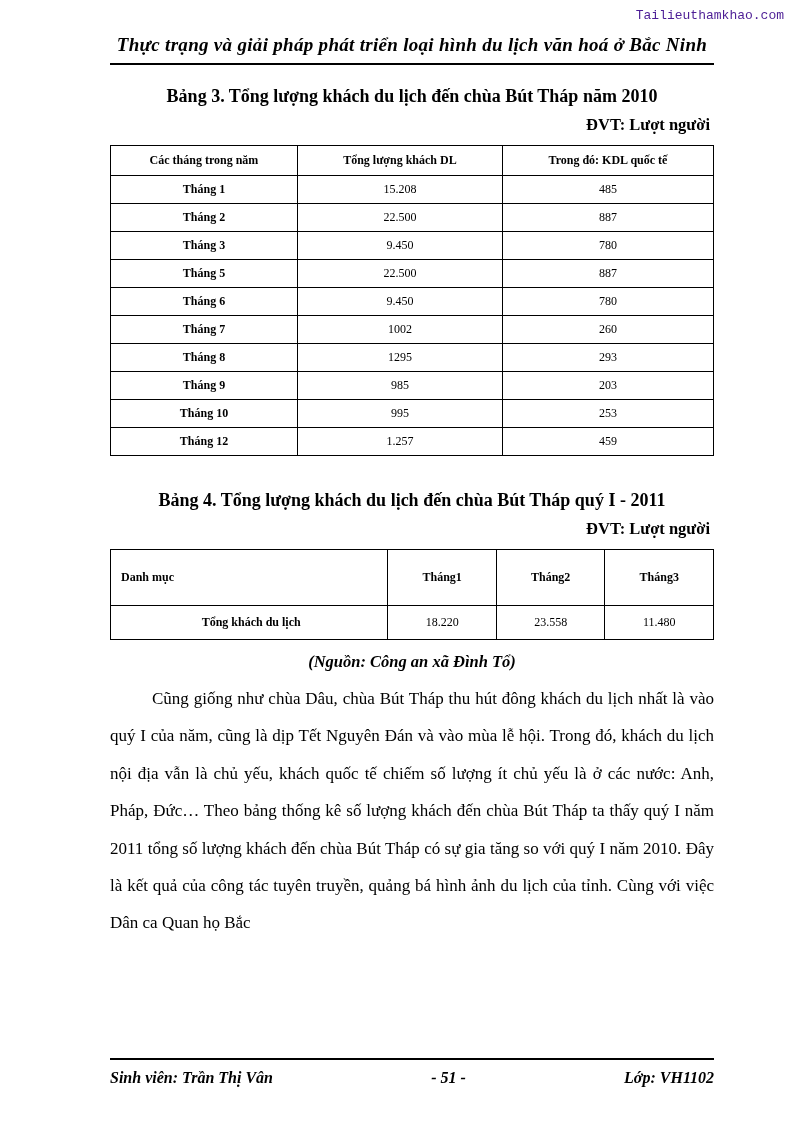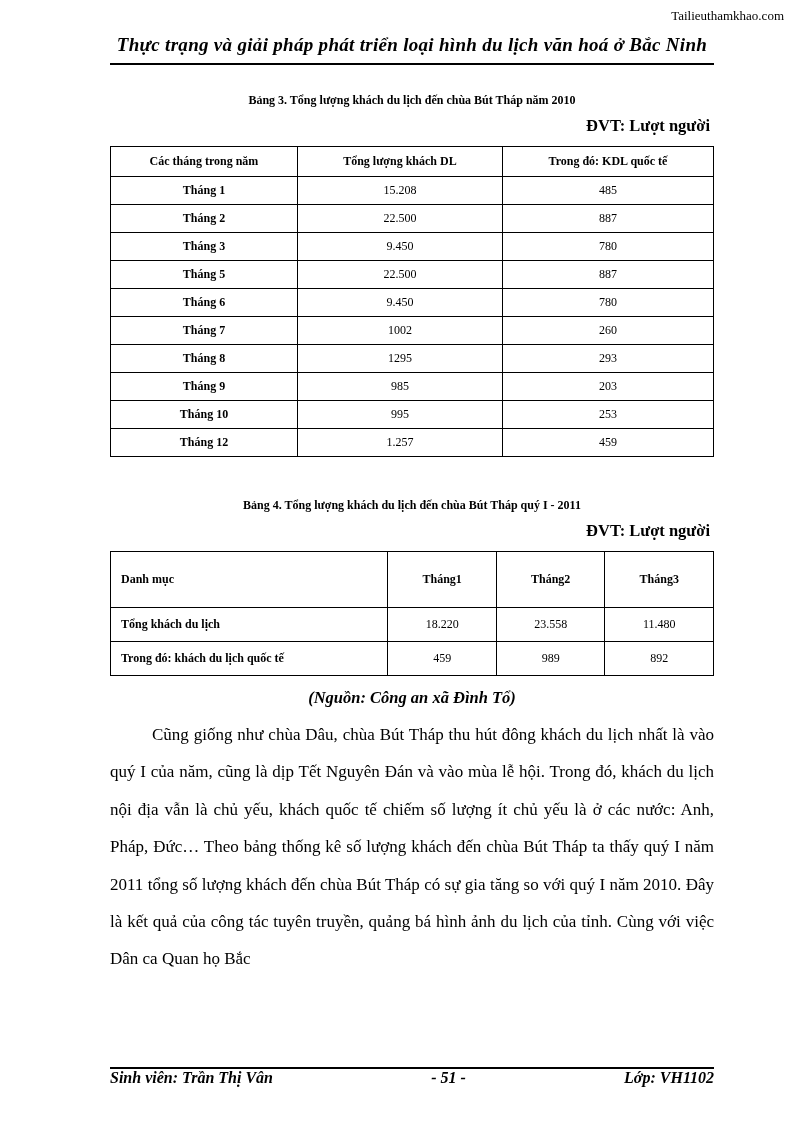--- a/index.html
+++ b/index.html
@@ -4,59 +4,59 @@
 <style>
   * { box-sizing: border-box; }
   html,body { margin:0; padding:0; background:#e8e8e8; }
   .page {
     width:794px; height:1123px; margin:0 auto; position:relative;
     background:#ffffff; color:#000; overflow:hidden;
     font-family:"Liberation Serif", serif;
   }
   .watermark {
     position:absolute; top:8px; right:10px;
-    font-family:Liberation Serif, serif;
-    font-size:13px; color:#000000;
+    font-family:Liberation Mono, monospace;
+    font-size:13px; color:#4c1d95;
   }
   .doc-header {
     position:absolute; top:34px; left:110px; right:80px;
     text-align:center; font-weight:bold; font-style:italic;
     font-size:19px; padding-bottom:7px; border-bottom:2px solid #000;
     letter-spacing:0.3px;
   }
   .content { position:absolute; top:76px; left:110px; right:80px; }
   .caption {
-    text-align:center; font-weight:bold; font-size:12px; margin:17px 0 8px 0;
+    text-align:center; font-weight:bold; font-size:18px; margin:10px 0 8px 0;
   }
   .dvt {
     text-align:right; font-weight:bold; font-size:16.5px; margin:6px 4px 10px 0;
   }
   table { width:100%; border-collapse:collapse; }
   th, td { border:1px solid #000; font-size:12px; }
   .t3 th { font-weight:bold; text-align:center; padding:7px 4px; }
   .t3 td { text-align:center; padding:6px 4px;margin-left:20px; }
   .t3 td.cell-label-center { font-weight:bold; }
   .t3 col.c1 { width:31%; } .t3 col.c2 { width:34%; } .t3 col.c3 { width:35%; }
   .t4 { margin-top:4px; }
   .t4 th { font-weight:bold; padding:20px 6px; text-align:center; }
   .t4 th.th-left { text-align:left; padding-left:10px; }
   .t4 td { text-align:center; padding:9px 6px; }
-  .t4 td.cell-label-left { font-weight:bold; text-align:left; padding-left:10px; }
+  .t4 td.cell-label-left { font-weight:bold; text-align:center; padding-left:10px; }
   .t4 col.c1 { width:46%; } .t4 col.cm { width:18%; }
   .source-line {
     text-align:center; font-weight:bold; font-style:italic;
     font-size:16.5px; margin:12px 0 6px 0;
   }
   .body-paragraph {
     text-align:justify; font-size:17px; line-height:2.2;
     text-indent:42px; margin-top:8px;
   }
   .doc-footer {
     position:absolute; bottom:36px; left:110px; right:80px;
-    border-top:2px solid #000; 
+    border-top:2px solid #000; padding-top:9px;
     display:flex; justify-content:space-between; align-items:flex-end;
     font-weight:bold; font-style:italic; font-size:16px;
   }
   .spacer-lg { height:24px; }
 </style>
 </head>
 <body>
 
 <div class="page">
 
@@ -156,26 +156,20 @@
           <th>Tháng3</th>
         </tr>
       </thead>
       <tbody id="t4-body">
           <tr>
             <td class="cell-label-left">Tổng khách du lịch</td>
             <td>18.220</td>
             <td>23.558</td>
             <td>11.480</td>
           </tr>
-          <tr>
-            <td class="cell-label-left">Trong đó: khách du lịch quốc tế</td>
-            <td>459</td>
-            <td>989</td>
-            <td>892</td>
-          </tr>
         </tbody>
     </table>
 
     <div class="source-line">(Nguồn: Công an xã Đình Tổ)</div>
 
     <p class="body-paragraph">Cũng giống như chùa Dâu, chùa Bút Tháp thu hút đông khách du lịch nhất là vào quý I của năm, cũng là dịp Tết Nguyên Đán và vào mùa lễ hội. Trong đó, khách du lịch nội địa vẫn là chủ yếu, khách quốc tế chiếm số lượng ít chủ yếu là ở các nước: Anh, Pháp, Đức… Theo bảng thống kê số lượng khách đến chùa Bút Tháp ta thấy quý I năm 2011 tổng số lượng khách đến chùa Bút Tháp có sự gia tăng so với quý I năm 2010. Đây là kết quả của công tác tuyên truyền, quảng bá hình ảnh du lịch của tỉnh. Cùng với việc Dân ca Quan họ Bắc</p>
 
   </div>
 
   <div class="doc-footer">

